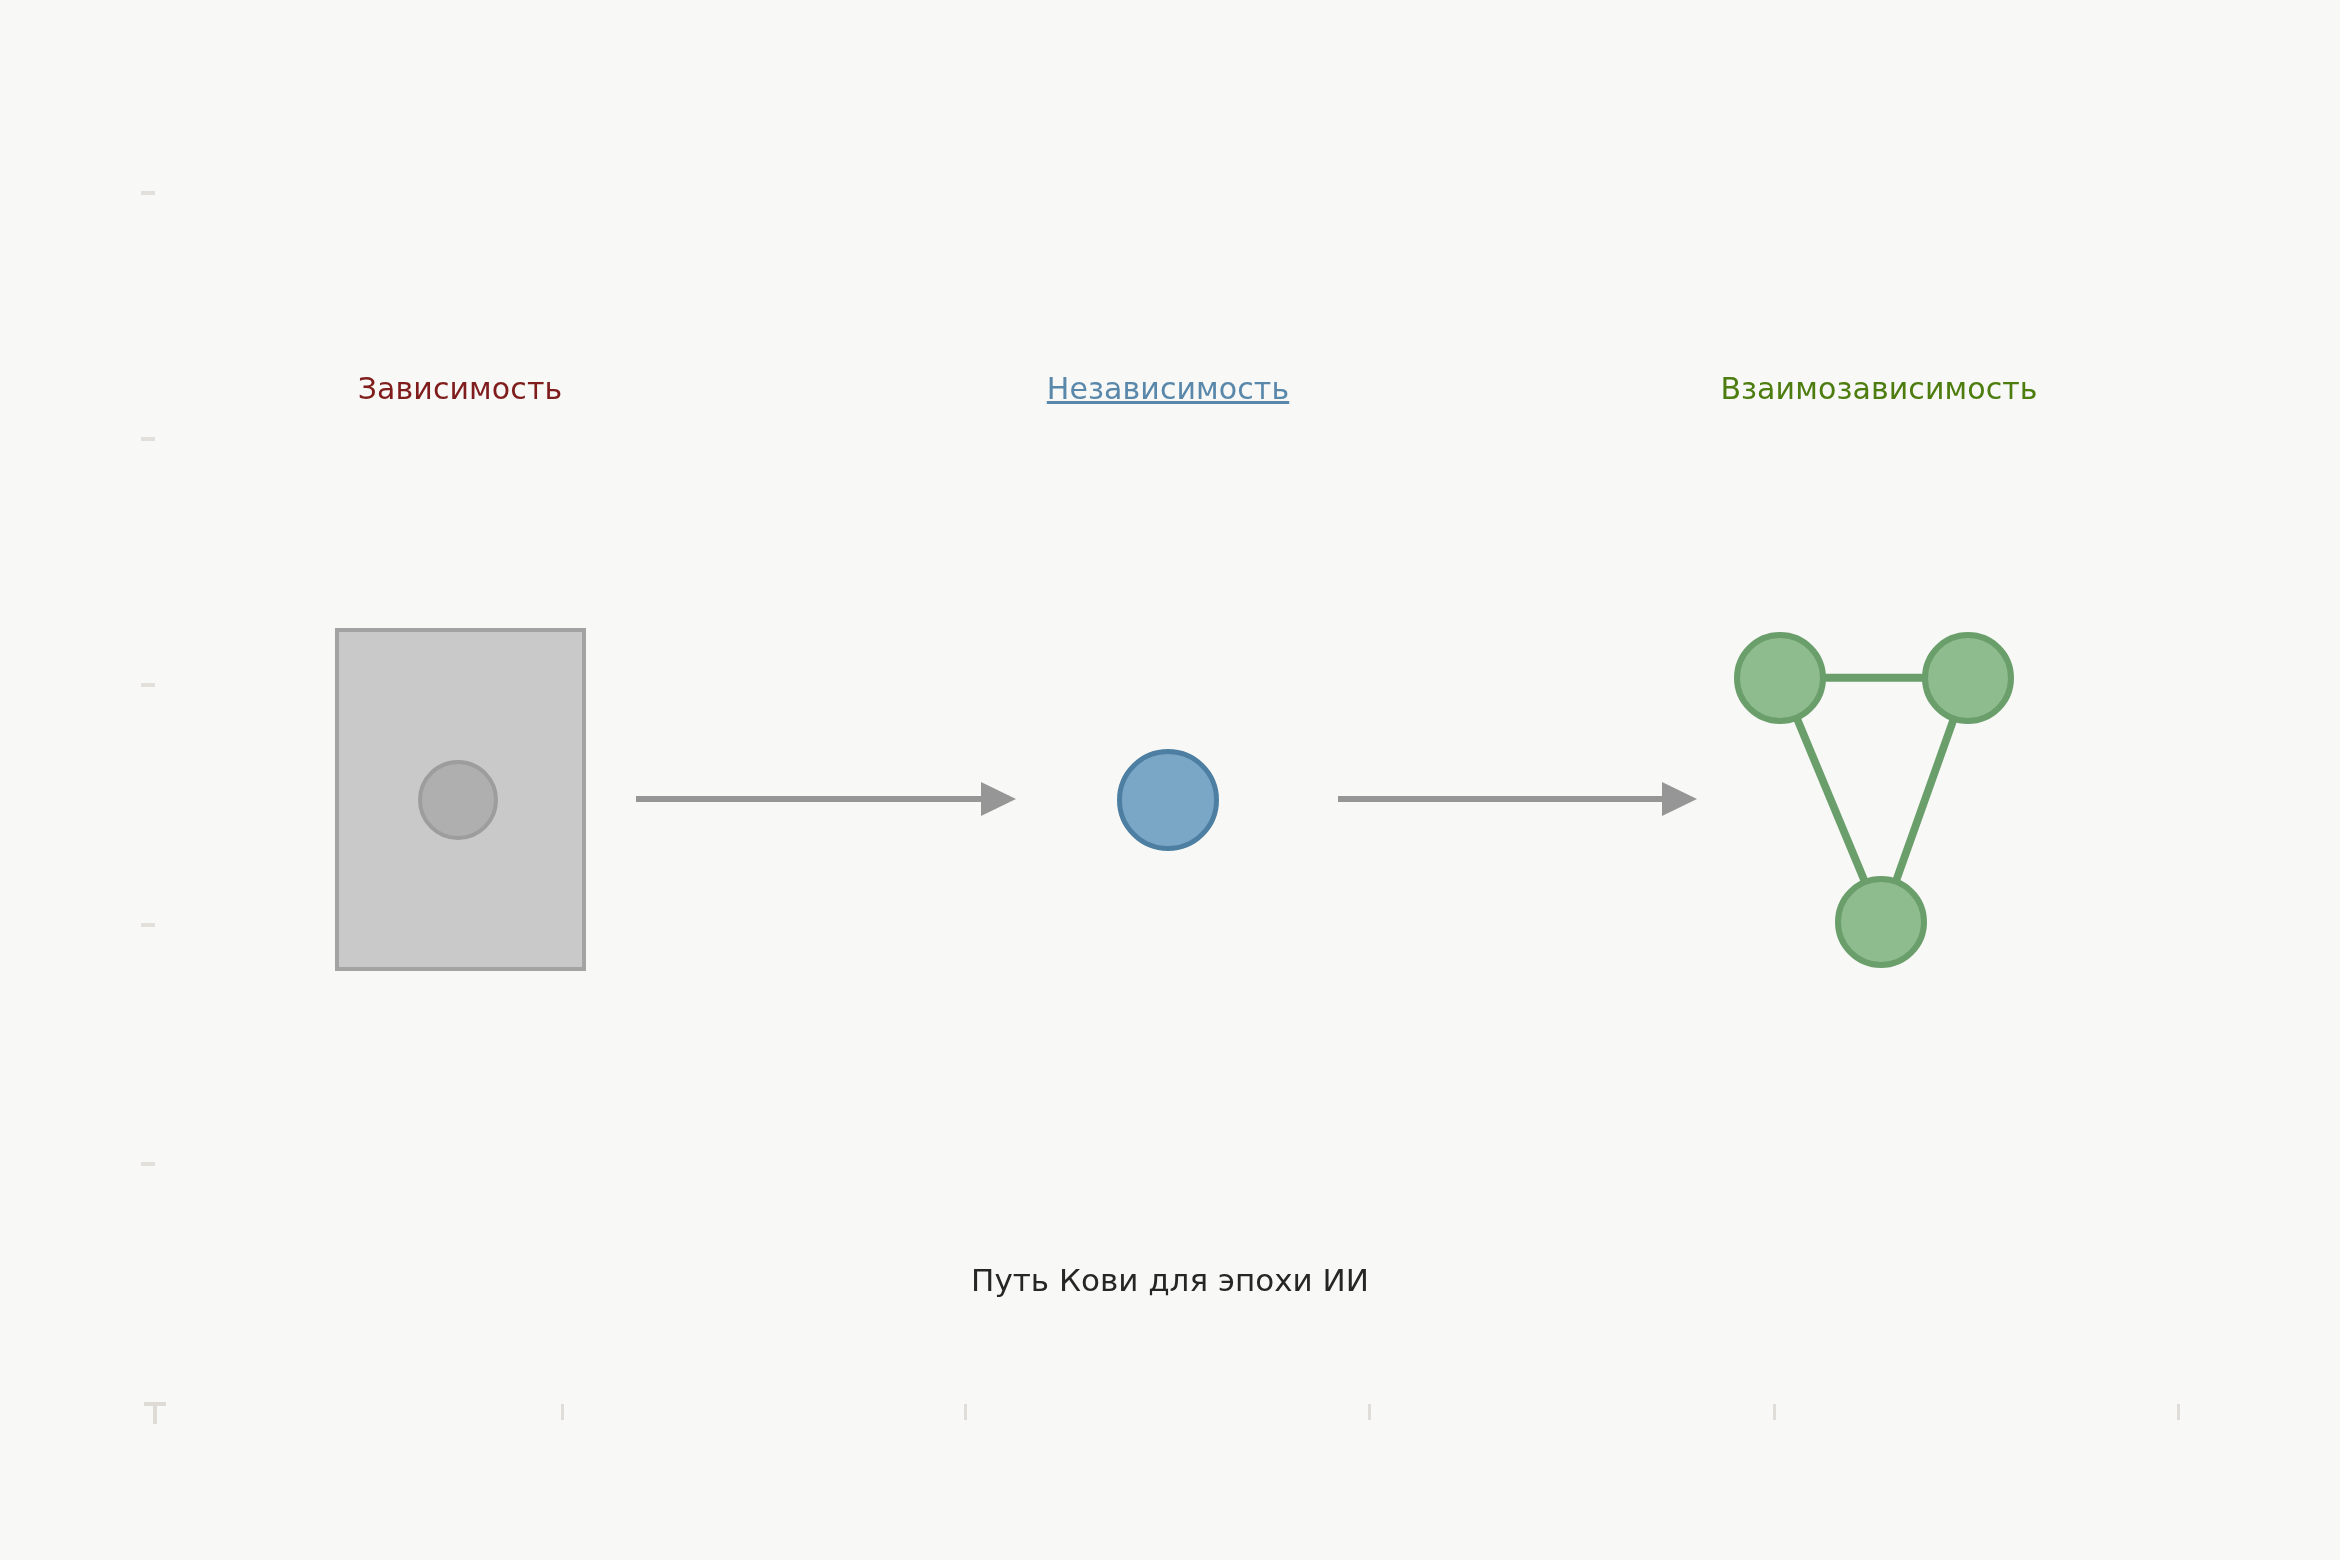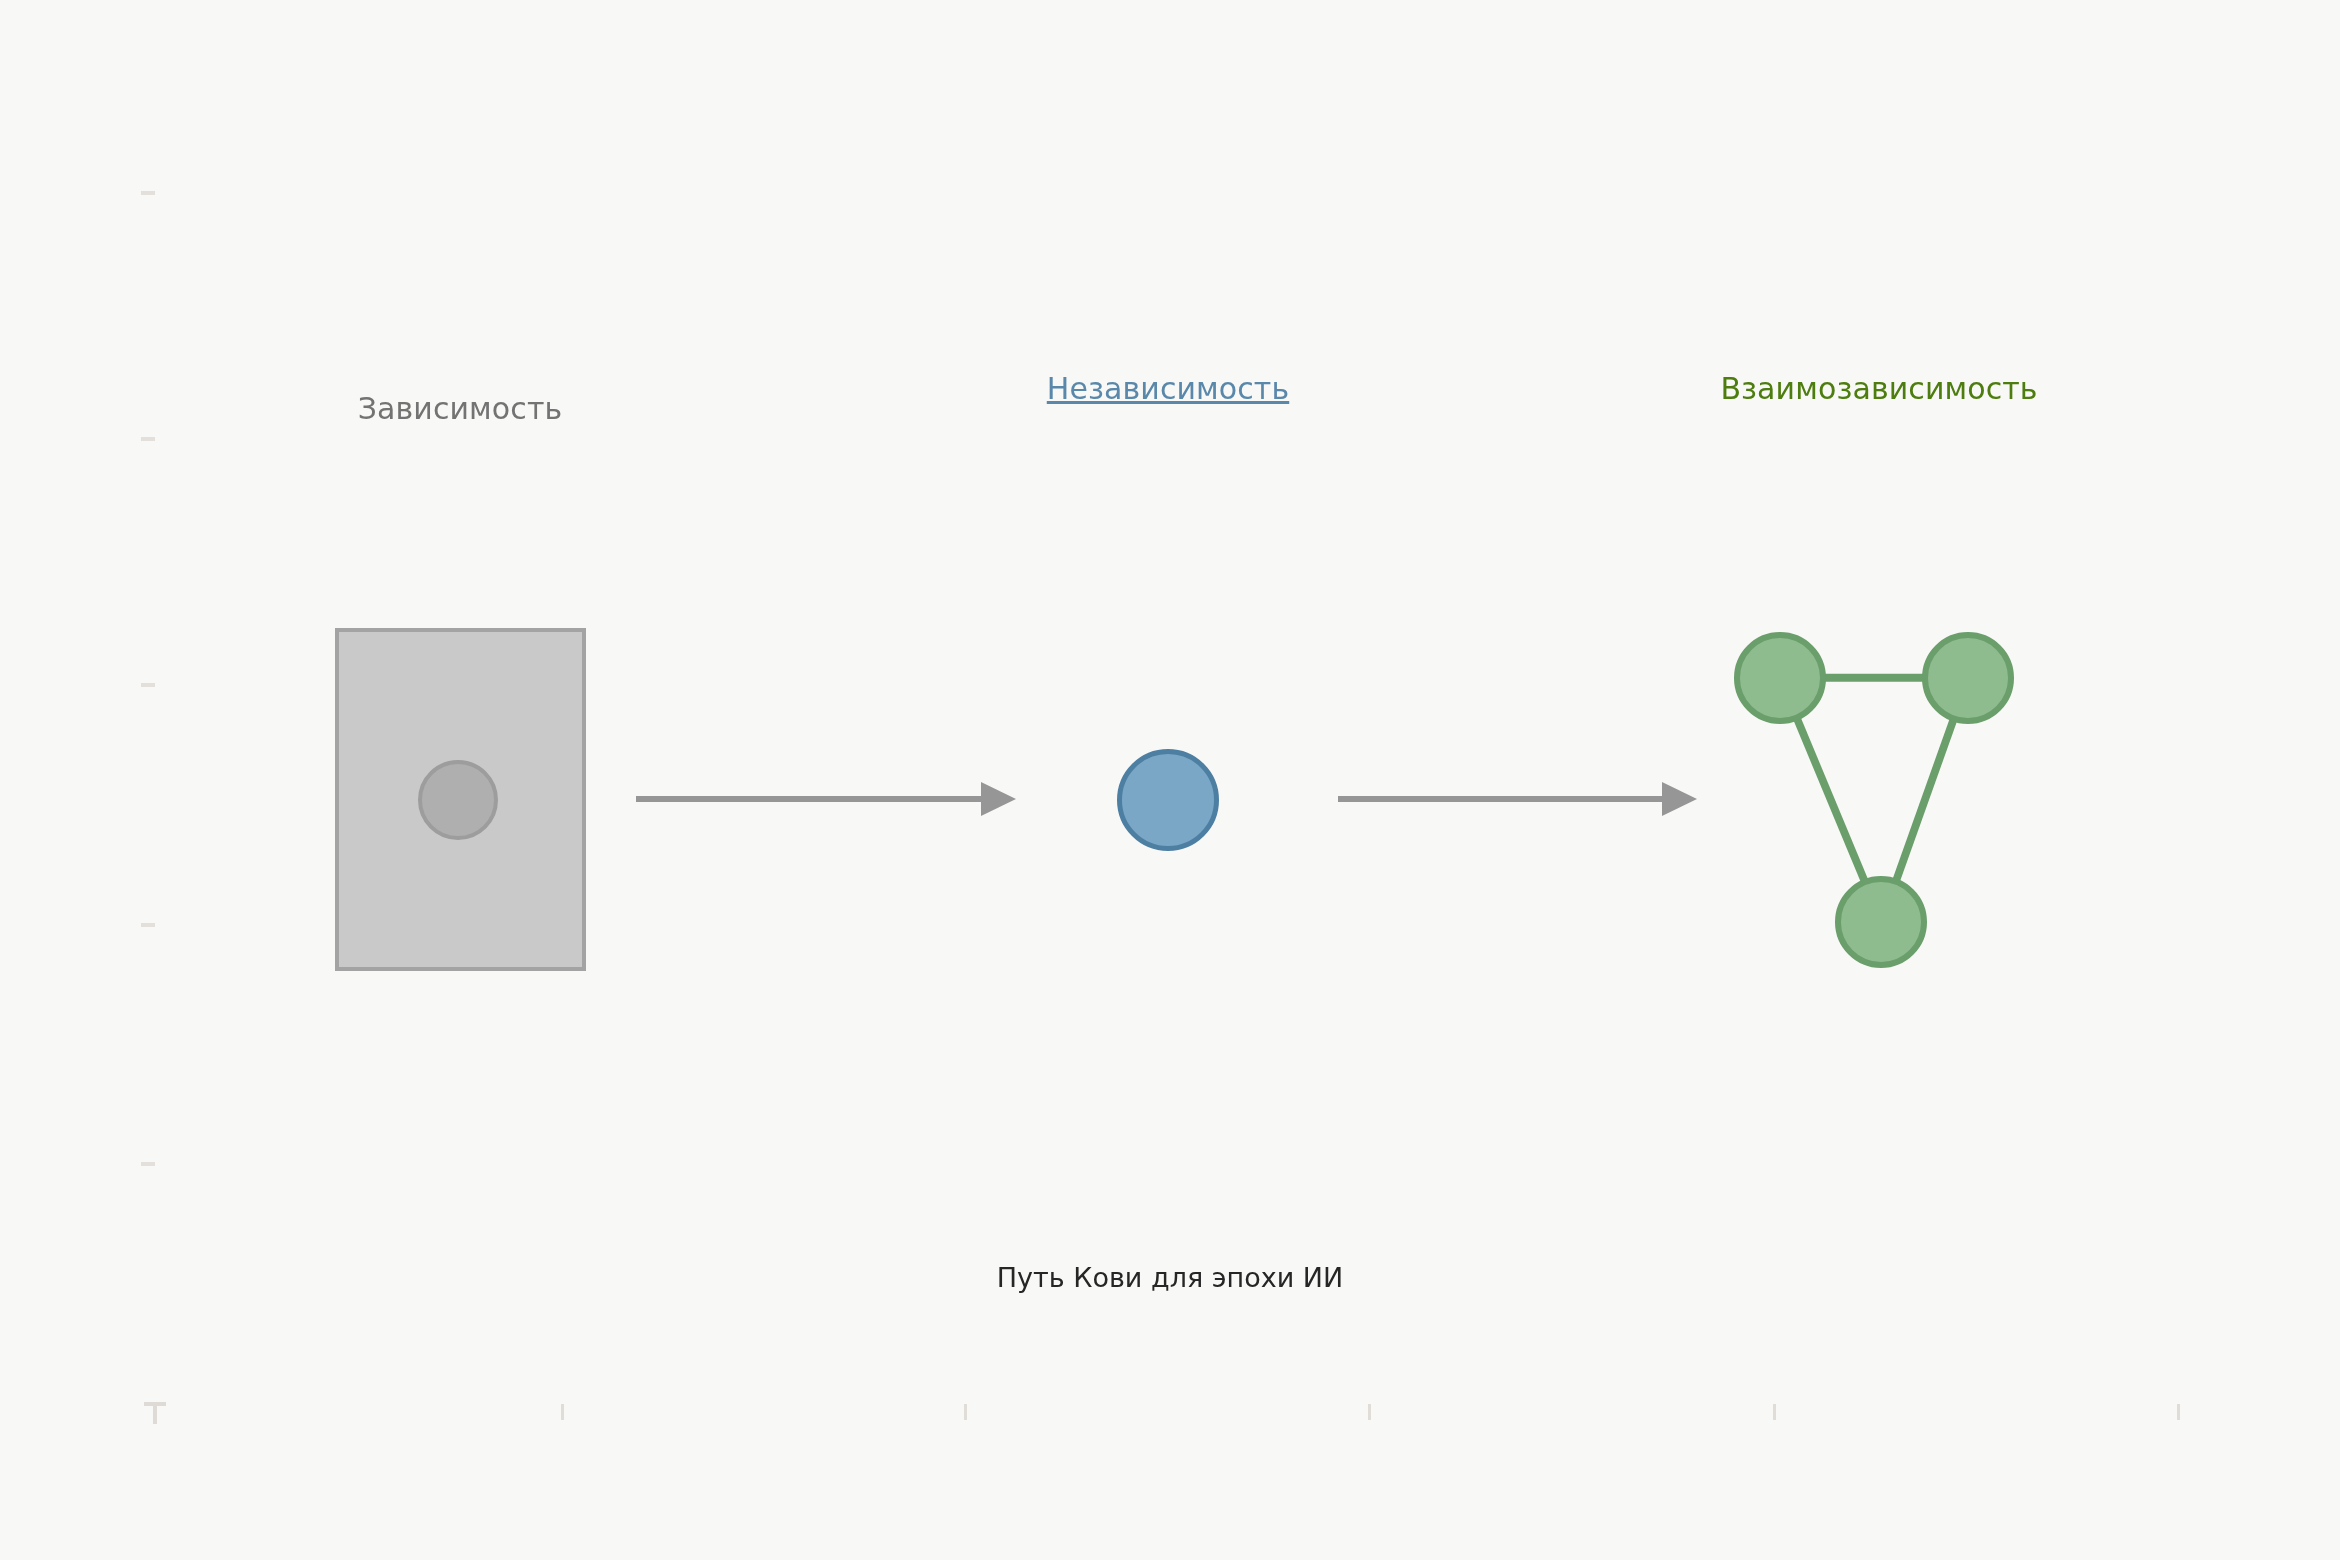--- a/index.html
+++ b/index.html
@@ -47,21 +47,21 @@
   }
 
   
   .stage-label {
     position: absolute;
     font-size: 30px;
     white-space: nowrap;
     letter-spacing: 0.1px;
     transform: translateX(-50%);
   }
-  .stage-label.dependence   { color: #737373; margin-top: 20px; }
+  .stage-label.dependence   { color: #7f1d1d; }
   .stage-label.independence { color: #5a88ab; text-decoration: underline; }
   .stage-label.interdependence { color: #4d7c0f; }
 
   
   .dep-box {
     position: absolute;
     left: 335px;
     top: 628px;
     width: 251px;
     height: 343px;
@@ -124,21 +124,21 @@
     border-bottom: 17.6px solid transparent;
     border-left: 35px solid #969696;
   }
 
   
   .caption {
     position: absolute;
     left: 1170px;
     top: 1262px;
     transform: translateX(-50%);
-    font-size: 27px;
+    font-size: 31px;
     color: #262626;
     white-space: nowrap;
   }
 </style>
 </head>
 <body>
 
 <div id="canvas">
 
   <div class="axis-tick-left" style="left:141px; top:191px;"></div>

